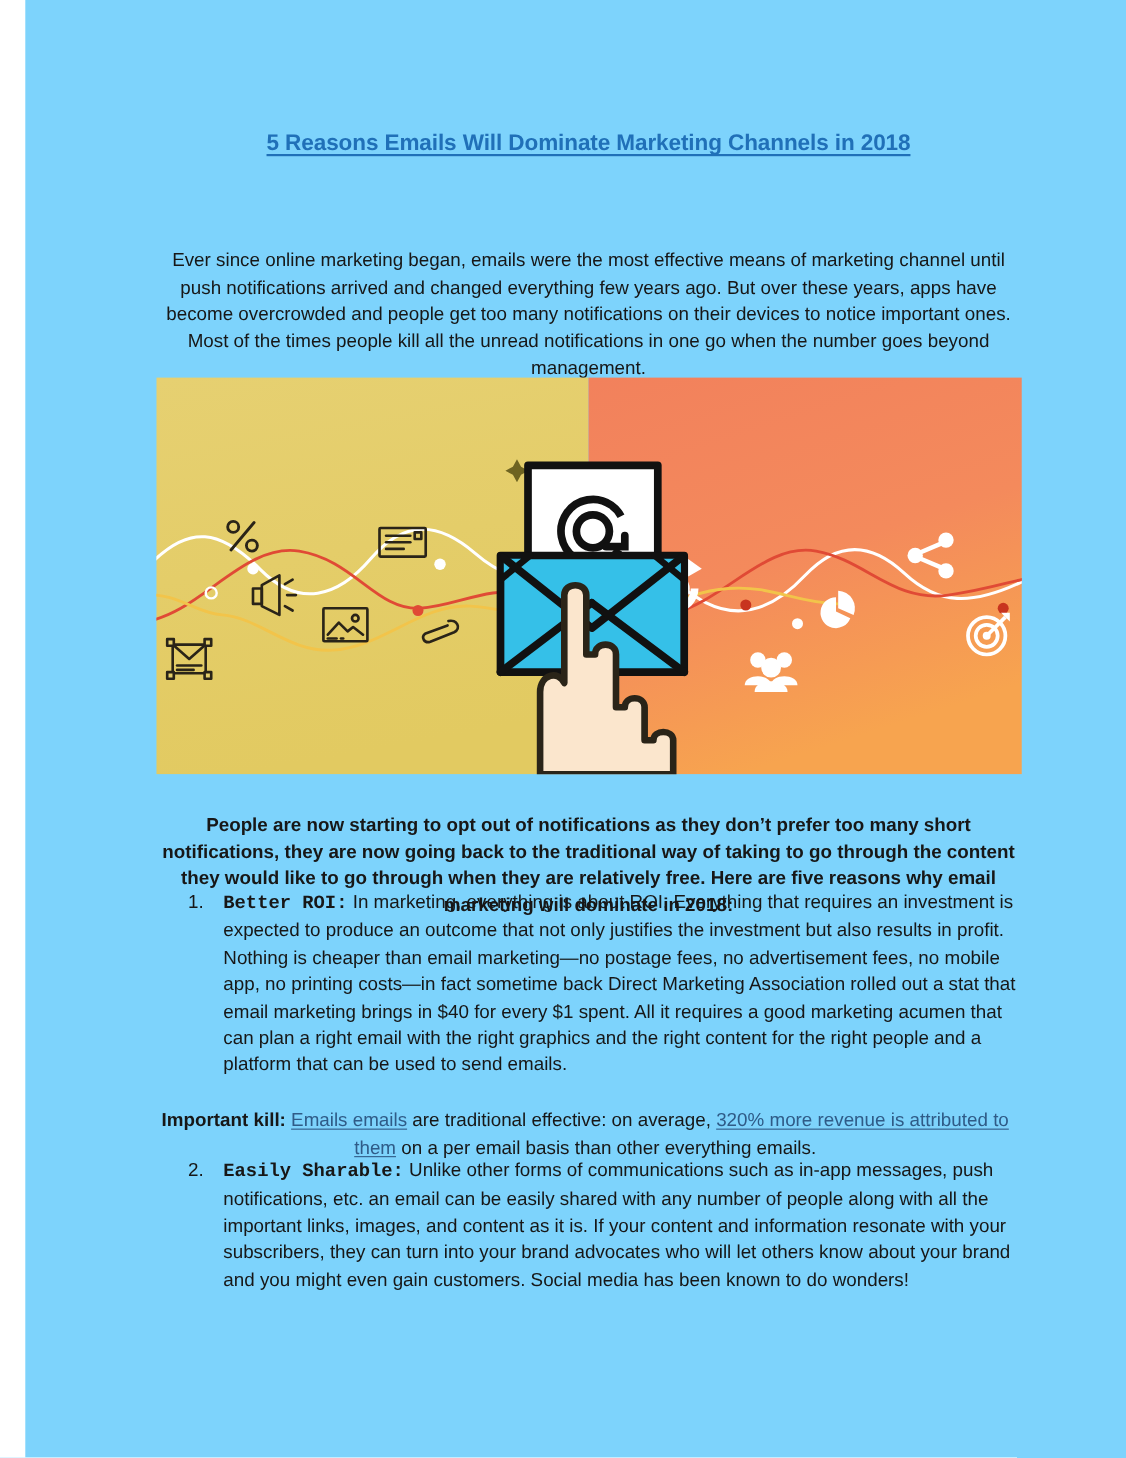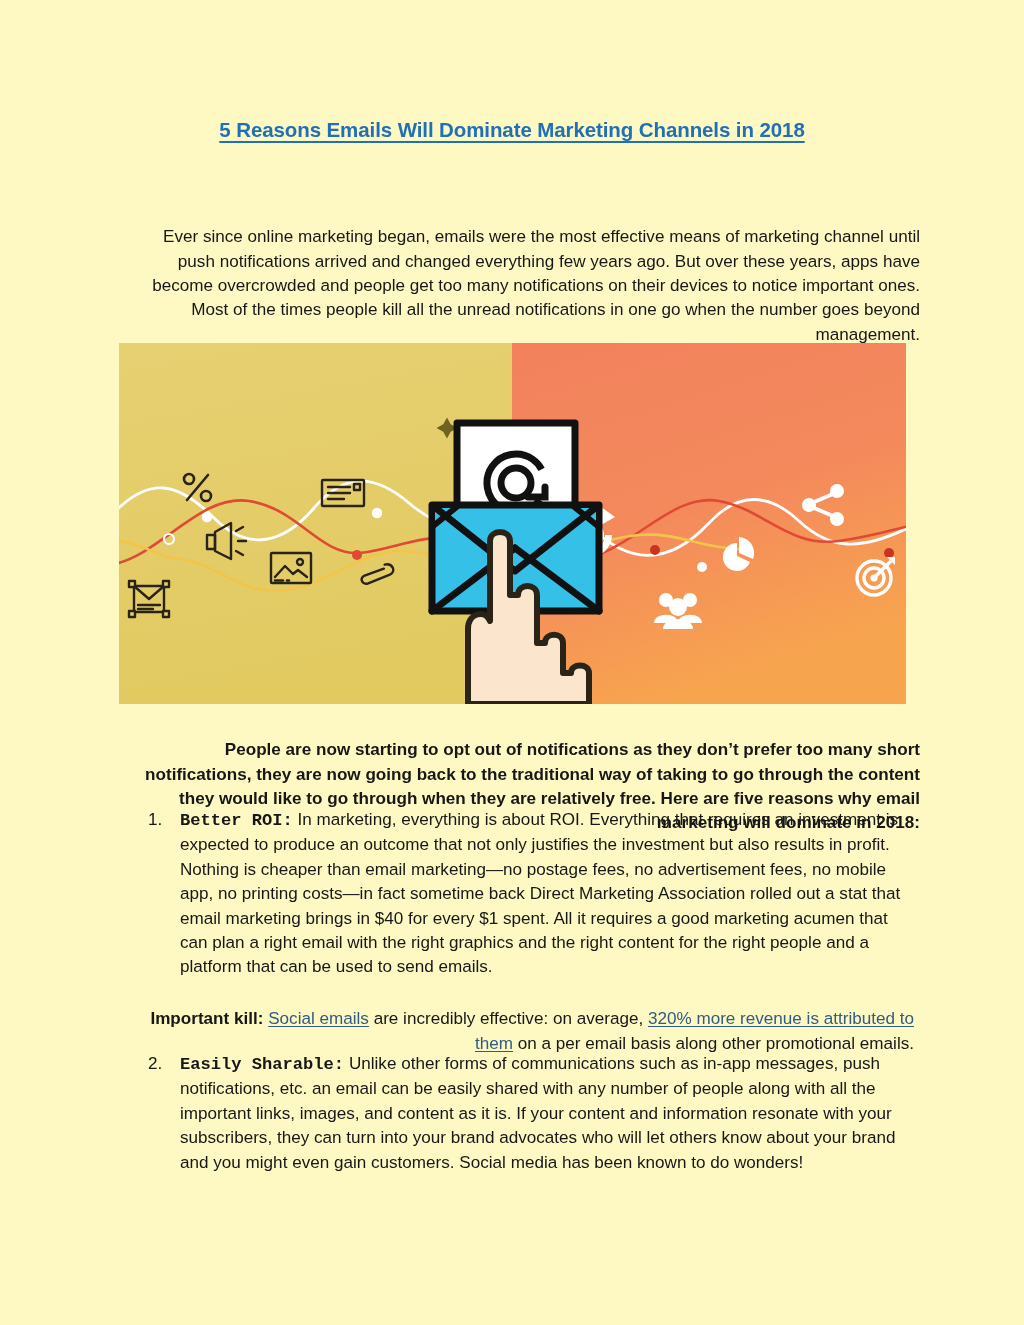--- a/index.html
+++ b/index.html
@@ -12,21 +12,22 @@
     width: 1024px;
     height: 1325px;
     position: relative;
     font-family: "Liberation Sans", "DejaVu Sans", sans-serif;
     color: #1a1a1a;
     overflow: hidden;
   }
   .page {
     position: absolute;
     inset: 0;
-    background: #fef9c3;
+    background: #7dd3fc;
+    margin-left: 23px;
   }
 
   
   .doc-title {
     position: absolute;
     left: 119px;
     top: 118px;
     width: 786px;
     text-align: center;
     font-size: 20.5px;
@@ -35,26 +36,26 @@
     color: #2070b8;
     text-decoration: underline;
     text-underline-offset: 4px;
     text-decoration-thickness: 1.6px;
     white-space: nowrap;
   }
 
   
   .para {
     position: absolute;
-    left: 134px;
+    left: 119px;
     width: 786px;
     font-size: 17.1px;
     line-height: 24.4px;
     color: #171717;
-    text-align: right;
+    text-align: center;
   }
   #para-intro { top: 208px; }
   #para-after-image { top: 721px; font-weight: bold; }
   #para-important { top: 990px; width: 780px; }
 
   
   .hero {
     position: absolute;
     left: 119px;
     top: 343px;
@@ -304,20 +305,20 @@
     </svg>
   </div>
 
   <p class="para" id="para-after-image">People are now starting to opt out of notifications as they don’t prefer too many short notifications, they are now going back to the traditional way of taking to go through the content they would like to go through when they are relatively free. Here are five reasons why email marketing will dominate in 2018:</p>
 
   <div class="list-item" id="list-item-1">
     <span class="list-num">1.</span>
     <span class="list-body"><span class="lead">Better ROI:</span><span>  In marketing, everything is about ROI. Everything that requires an investment is expected to produce an outcome that not only justifies the investment but also results in profit. Nothing is cheaper than email marketing—no postage fees, no advertisement fees, no mobile app, no printing costs—in fact sometime back Direct Marketing Association rolled out a stat that email marketing brings in $40 for every $1 spent. All it requires a good marketing acumen that can plan a right email with the right graphics and the right content for the right people and a platform that can be used to send emails.</span></span>
   </div>
 
-  <p class="para" id="para-important"><span class="bold">Important kill:</span><span> </span><span class="link">Social emails</span><span> are incredibly effective: on average, </span><span class="link">320% more revenue is attributed to them</span><span> on a per email basis along other promotional emails.</span></p>
+  <p class="para" id="para-important"><span class="bold">Important kill:</span><span> </span><span class="link">Emails emails</span><span> are traditional effective: on average, </span><span class="link">320% more revenue is attributed to them</span><span> on a per email basis than other everything emails.</span></p>
 
   <div class="list-item" id="list-item-2">
     <span class="list-num">2.</span>
     <span class="list-body"><span class="lead">Easily Sharable:</span><span> Unlike other forms of communications such as in-app messages, push notifications, etc. an email can be easily shared with any number of people along with all the important links, images, and content as it is. If your content and information resonate with your subscribers, they can turn into your brand advocates who will let others know about your brand and you might even gain customers. Social media has been known to do wonders!</span></span>
   </div>
 
 </div>
 
 </body></html>

